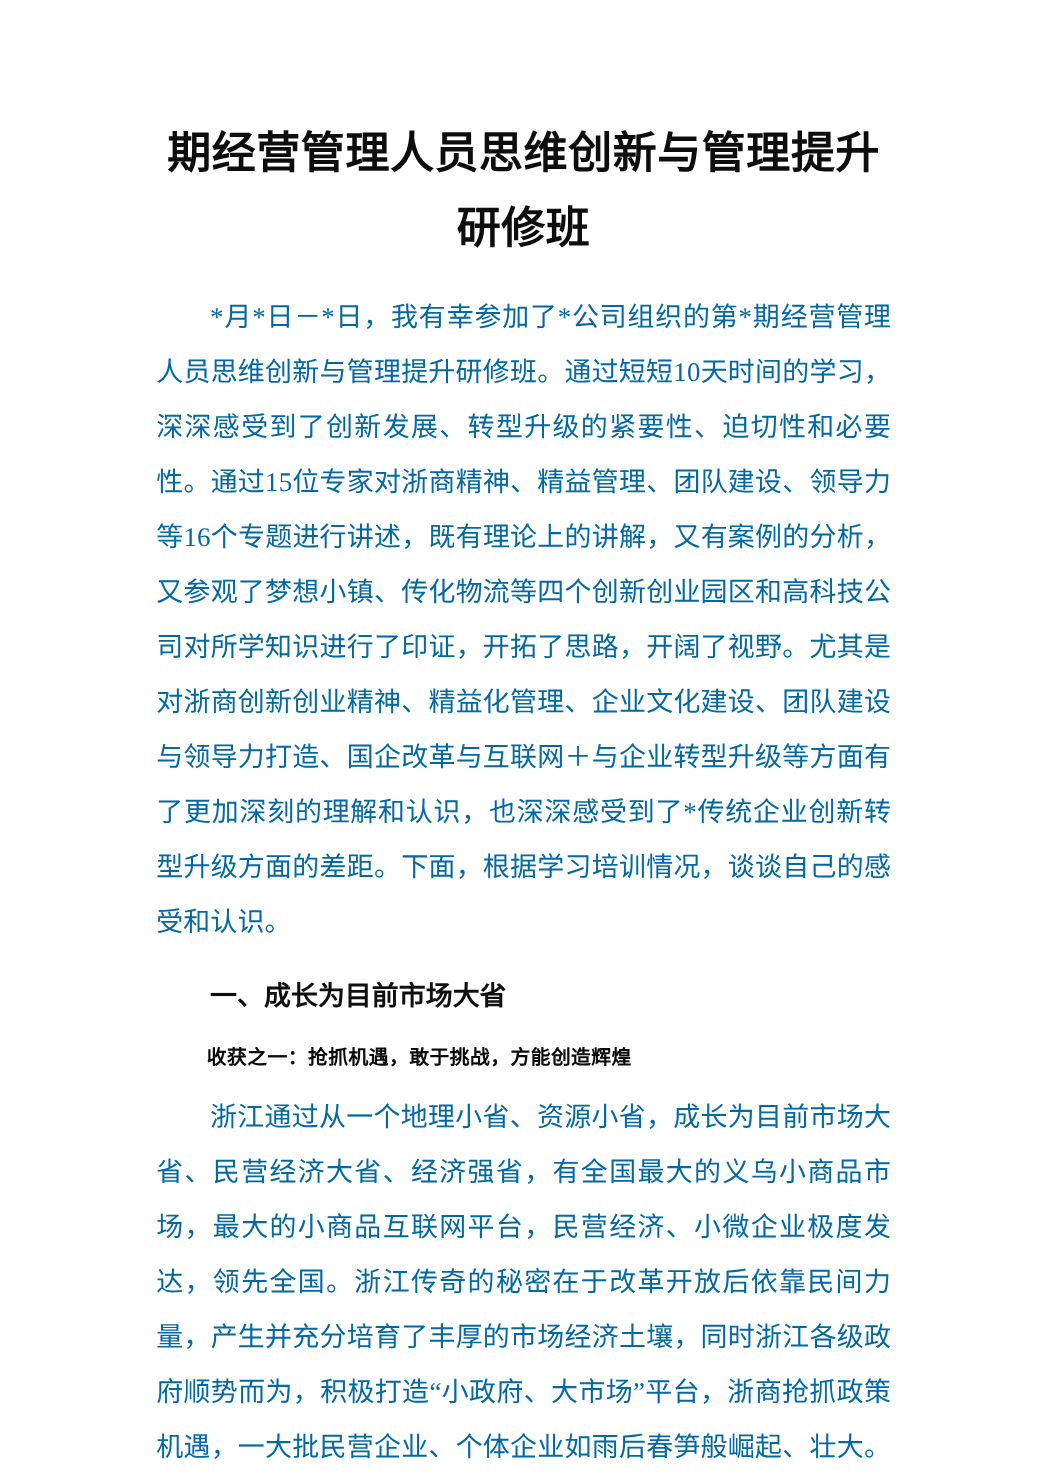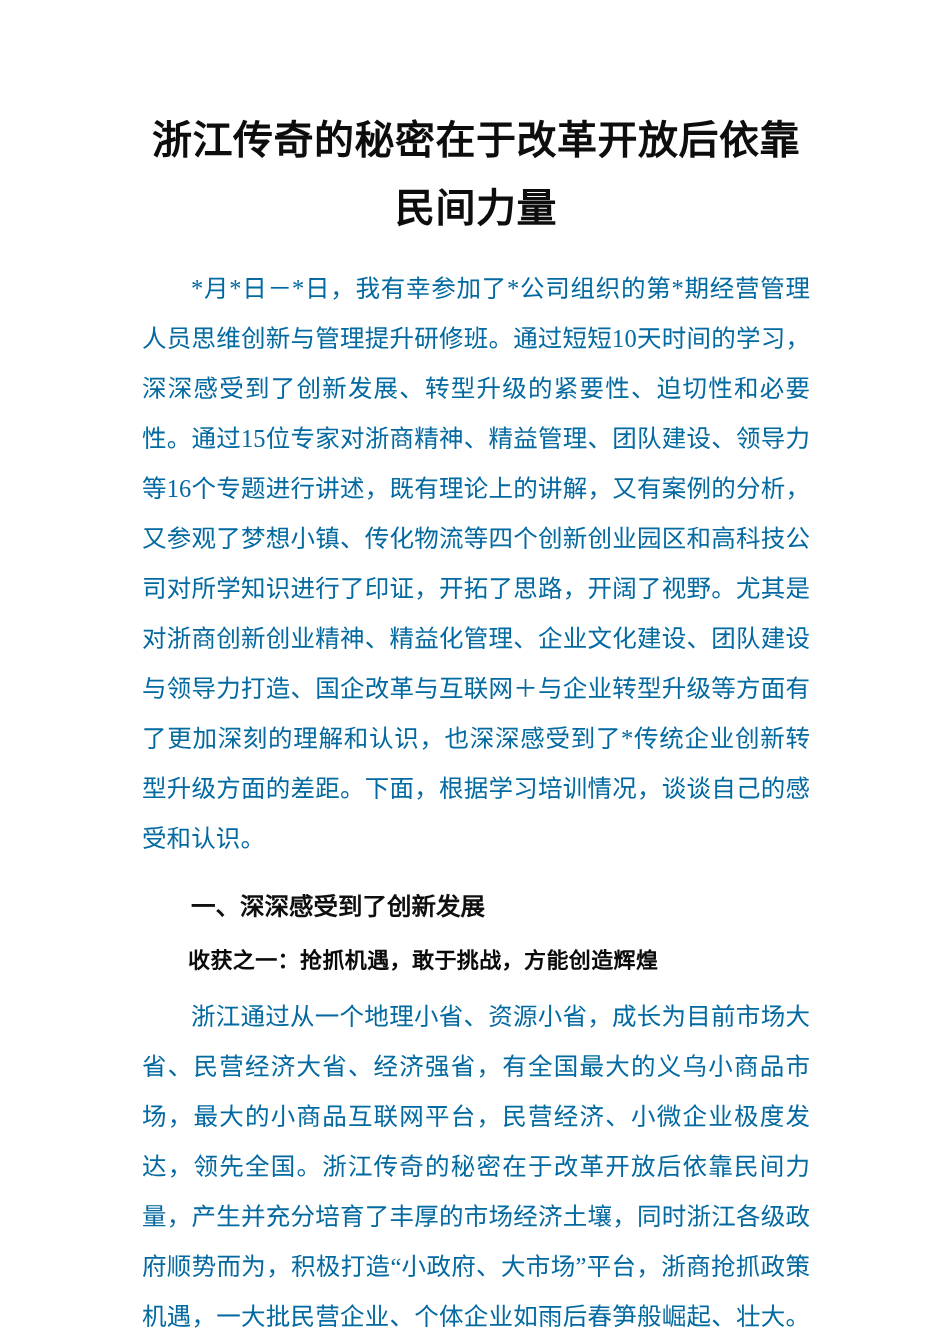--- a/index.html
+++ b/index.html
@@ -73,21 +73,21 @@
     line-height: 50px;
     color: #0f0f0f;
     margin: 0;
     text-indent: 49px;
     word-break: break-all;
   }
 
   .heading-2 {
     font-family: "Liberation Serif", "DejaVu Serif", serif;
     font-weight: bold;
-    font-size: 22px;
+    font-size: 18px;
     line-height: 50px;
     color: #0b0b0b;
     margin: 0;
     text-indent: 46px;
     letter-spacing: 0.4px;
     word-break: break-all;
   }
 
   #heading-section-1 {
     margin-top: 18px;
@@ -98,25 +98,25 @@
     margin-bottom: 6px;
   }
 </style>
 </head>
 <body>
 
 <div class="page">
 
   <div class="content">
 
-    <h1 class="doc-title">浙江传奇的秘密在于改革开放后依靠民间力量</h1>
+    <h1 class="doc-title">期经营管理人员思维创新与管理提升研修班</h1>
 
     <p class="body-para" id="para-intro">*月*日－*日，我有幸参加了*公司组织的第*期经营管理人员思维创新与管理提升研修班。通过短短10天时间的学习，深深感受到了创新发展、转型升级的紧要性、迫切性和必要性。通过15位专家对浙商精神、精益管理、团队建设、领导力等16个专题进行讲述，既有理论上的讲解，又有案例的分析，又参观了梦想小镇、传化物流等四个创新创业园区和高科技公司对所学知识进行了印证，开拓了思路，开阔了视野。尤其是对浙商创新创业精神、精益化管理、企业文化建设、团队建设与领导力打造、国企改革与互联网＋与企业转型升级等方面有了更加深刻的理解和认识，也深深感受到了*传统企业创新转型升级方面的差距。下面，根据学习培训情况，谈谈自己的感受和认识。</p>
 
-    <h2 class="heading-1" id="heading-section-1">一、深深感受到了创新发展</h2>
+    <h2 class="heading-1" id="heading-section-1">一、成长为目前市场大省</h2>
 
     <h3 class="heading-2" id="heading-gain-1">收获之一：抢抓机遇，敢于挑战，方能创造辉煌</h3>
 
     <p class="body-para" id="para-zhejiang">浙江通过从一个地理小省、资源小省，成长为目前市场大省、民营经济大省、经济强省，有全国最大的义乌小商品市场，最大的小商品互联网平台，民营经济、小微企业极度发达，领先全国。浙江传奇的秘密在于改革开放后依靠民间力量，产生并充分培育了丰厚的市场经济土壤，同时浙江各级政府顺势而为，积极打造“小政府、大市场”平台，浙商抢抓政策机遇，一大批民营企业、个体企业如雨后春笋般崛起、壮大。浙商的胜利，本质上是市场经济的胜利。</p>
 
   </div>
 
 </div>
 
 </body></html>

